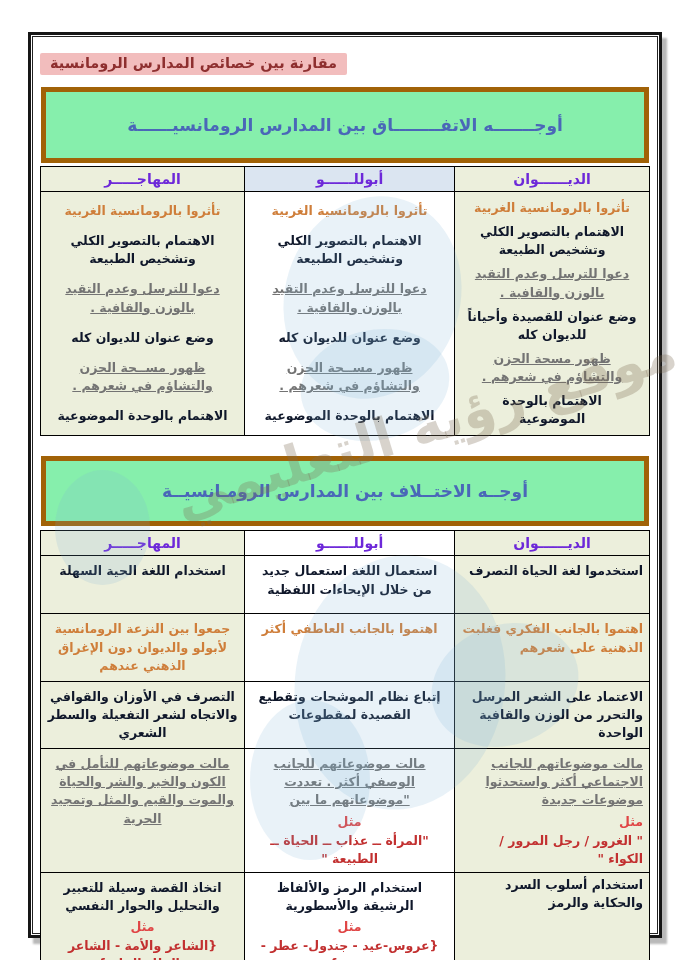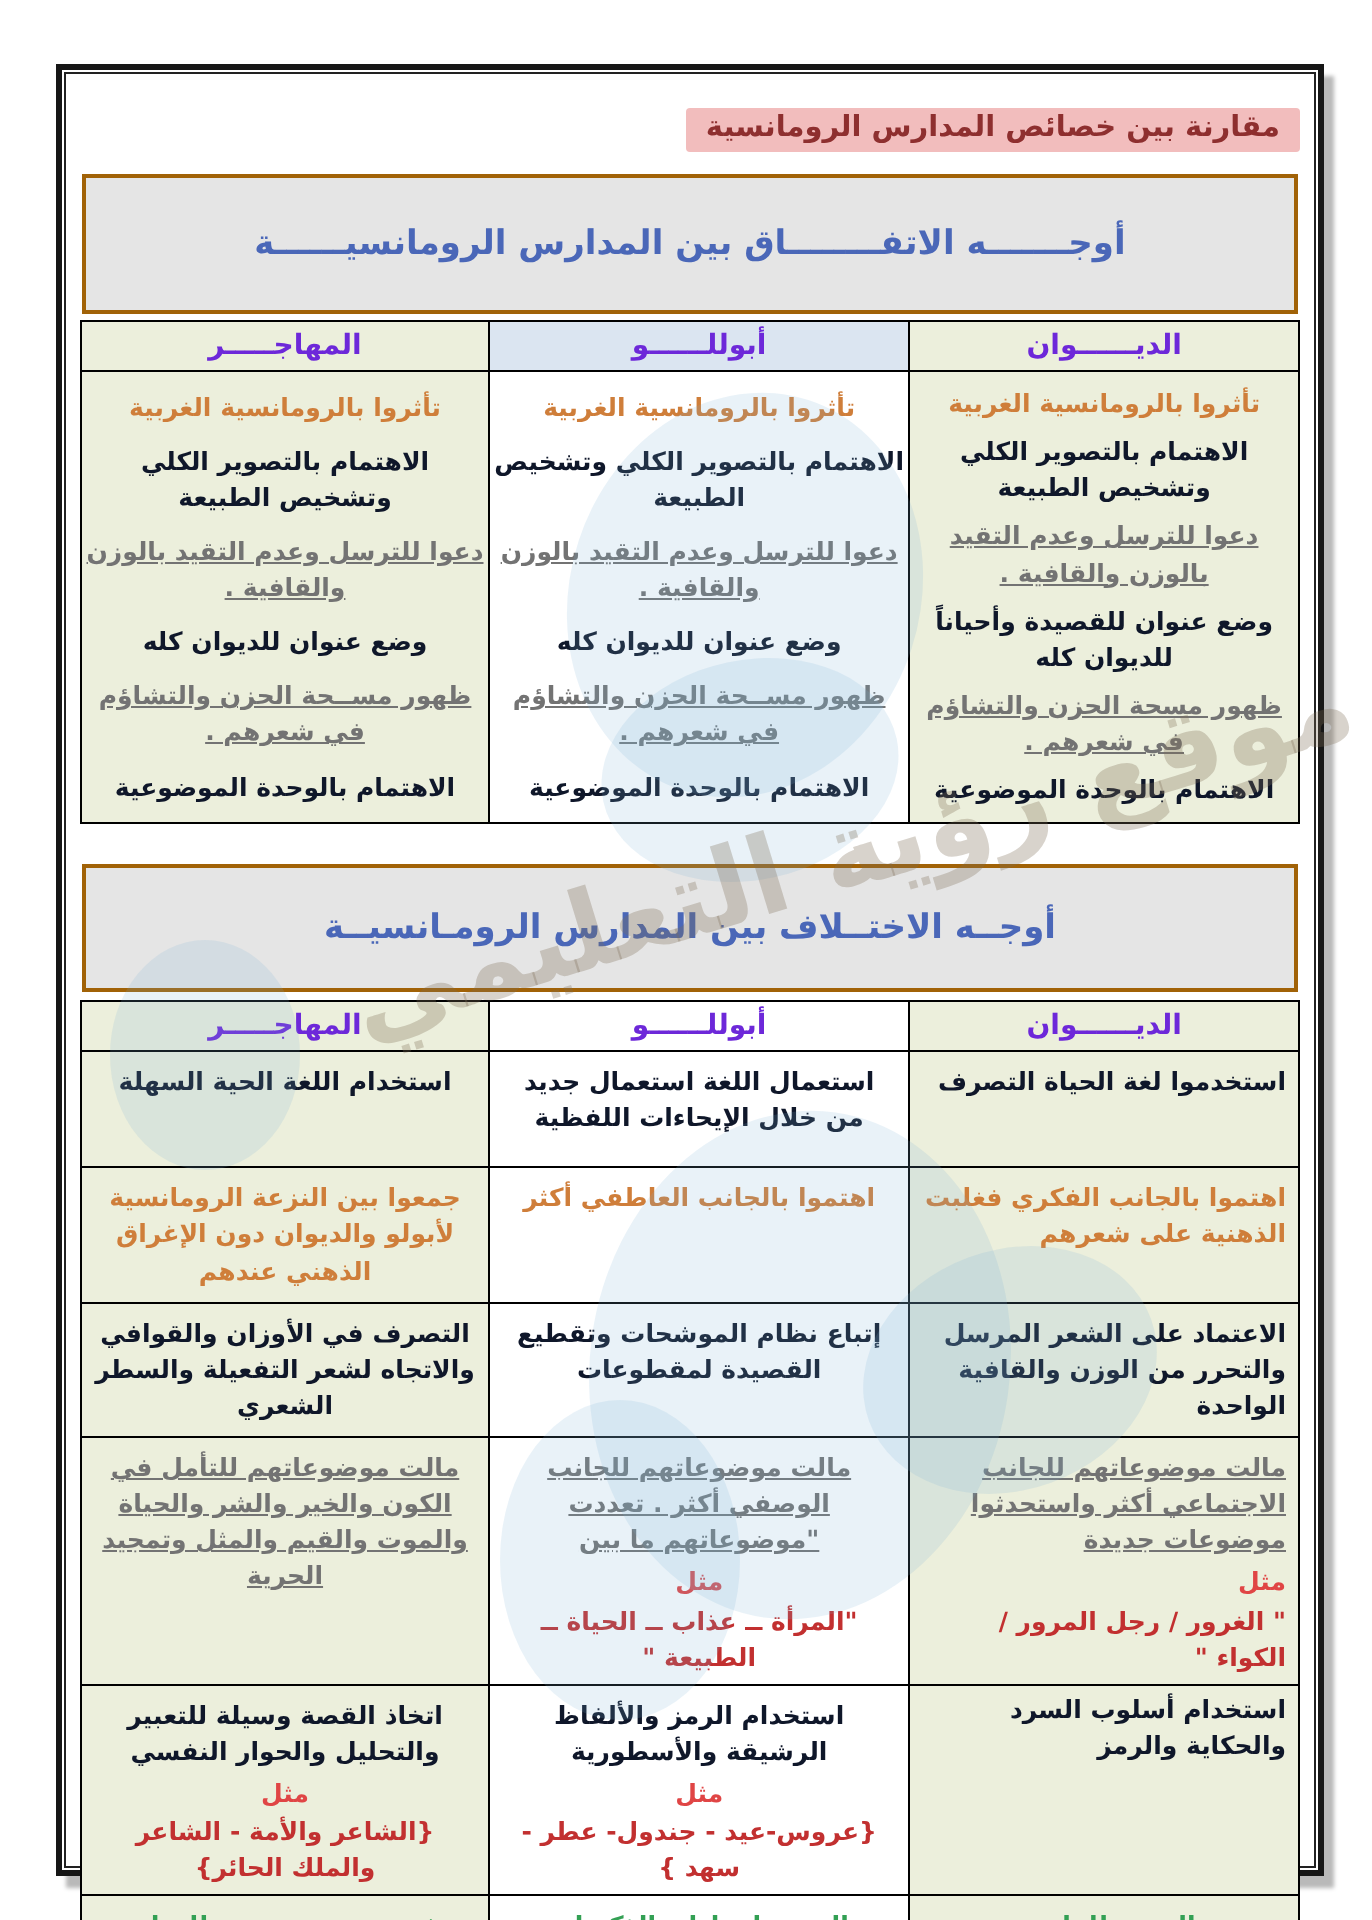--- a/index.html
+++ b/index.html
@@ -9,45 +9,45 @@
   }
   .frame-outer{
     position:absolute;left:28px;top:32px;width:628px;height:900px;
     border:3px solid #161616;background:#ffffff;
     box-shadow:5px 6px 2px #b9b9b9;
   }
   .frame-inner{
     position:absolute;inset:1px;border:1px solid #222;padding:4px 7px 0 7px;box-sizing:border-box;
   }
   
-  .title-row{text-align:right;height:44px;padding-top:12px;box-sizing:border-box;}
+  .title-row{text-align:left;height:44px;padding-top:12px;box-sizing:border-box;}
   .doc-title{
     display:inline-block;background:#f2bdbd;color:#8e2f2f;font-weight:bold;
     font-size:14.5px;padding:2px 10px 4px 10px;border-radius:2px;
   }
   
   .banner{
-    border:2px solid #a16207;background:#e5e5e5;color:#4a67b8;
+    border:5px solid #a16207;background:#86efac;color:#4a67b8;
     display:flex;align-items:center;justify-content:center;
     font-weight:bold;font-size:17px;letter-spacing:.5px;
   }
   .banner.b1{height:66px;margin:2px 1px 3px 1px;}
   .banner.b2{height:60px;margin:0 1px 4px 1px;}
   
   table{width:100%;border-collapse:collapse;table-layout:fixed;direction:rtl;}
   col.c-diwan{width:32%;} col.c-apollo{width:34.5%;} col.c-mahjar{width:33.5%;}
   th,td{border:1px solid #000;box-sizing:border-box;}
   th{
     color:#6d28d9;font-weight:bold;font-size:14px;height:25px;padding:1px 4px;
   }
   .green{background:#ecefdc;}
   .bluehead{background:#dbe5f1;}
   .white{background:#ffffff;}
   
-  .t1 td.body{height:220px;vertical-align:top;padding:4px 2px;}
+  .t1 td.body{height:220px;vertical-align:top;padding:4px 12px;}
   .t1 .stack{display:flex;flex-direction:column;justify-content:space-around;height:100%;text-align:center;}
   .ln{margin:3px 0;font-size:12.5px;line-height:1.45;}
   .bold{color:#0f172a;font-weight:bold;}
   .orange{color:#cf7e3a;font-weight:600;}
   .blue{color:#737373;font-weight:600;text-decoration:underline;}
   .greentx{color:#33a054;font-weight:bold;}
   .lbl{color:#e04545;font-weight:bold;margin:1px 0;}
   .ex{color:#c23030;font-weight:bold;margin:1px 0;}
   
   .t2 td{vertical-align:top;padding:3px 6px;text-align:center;font-size:12px;}

